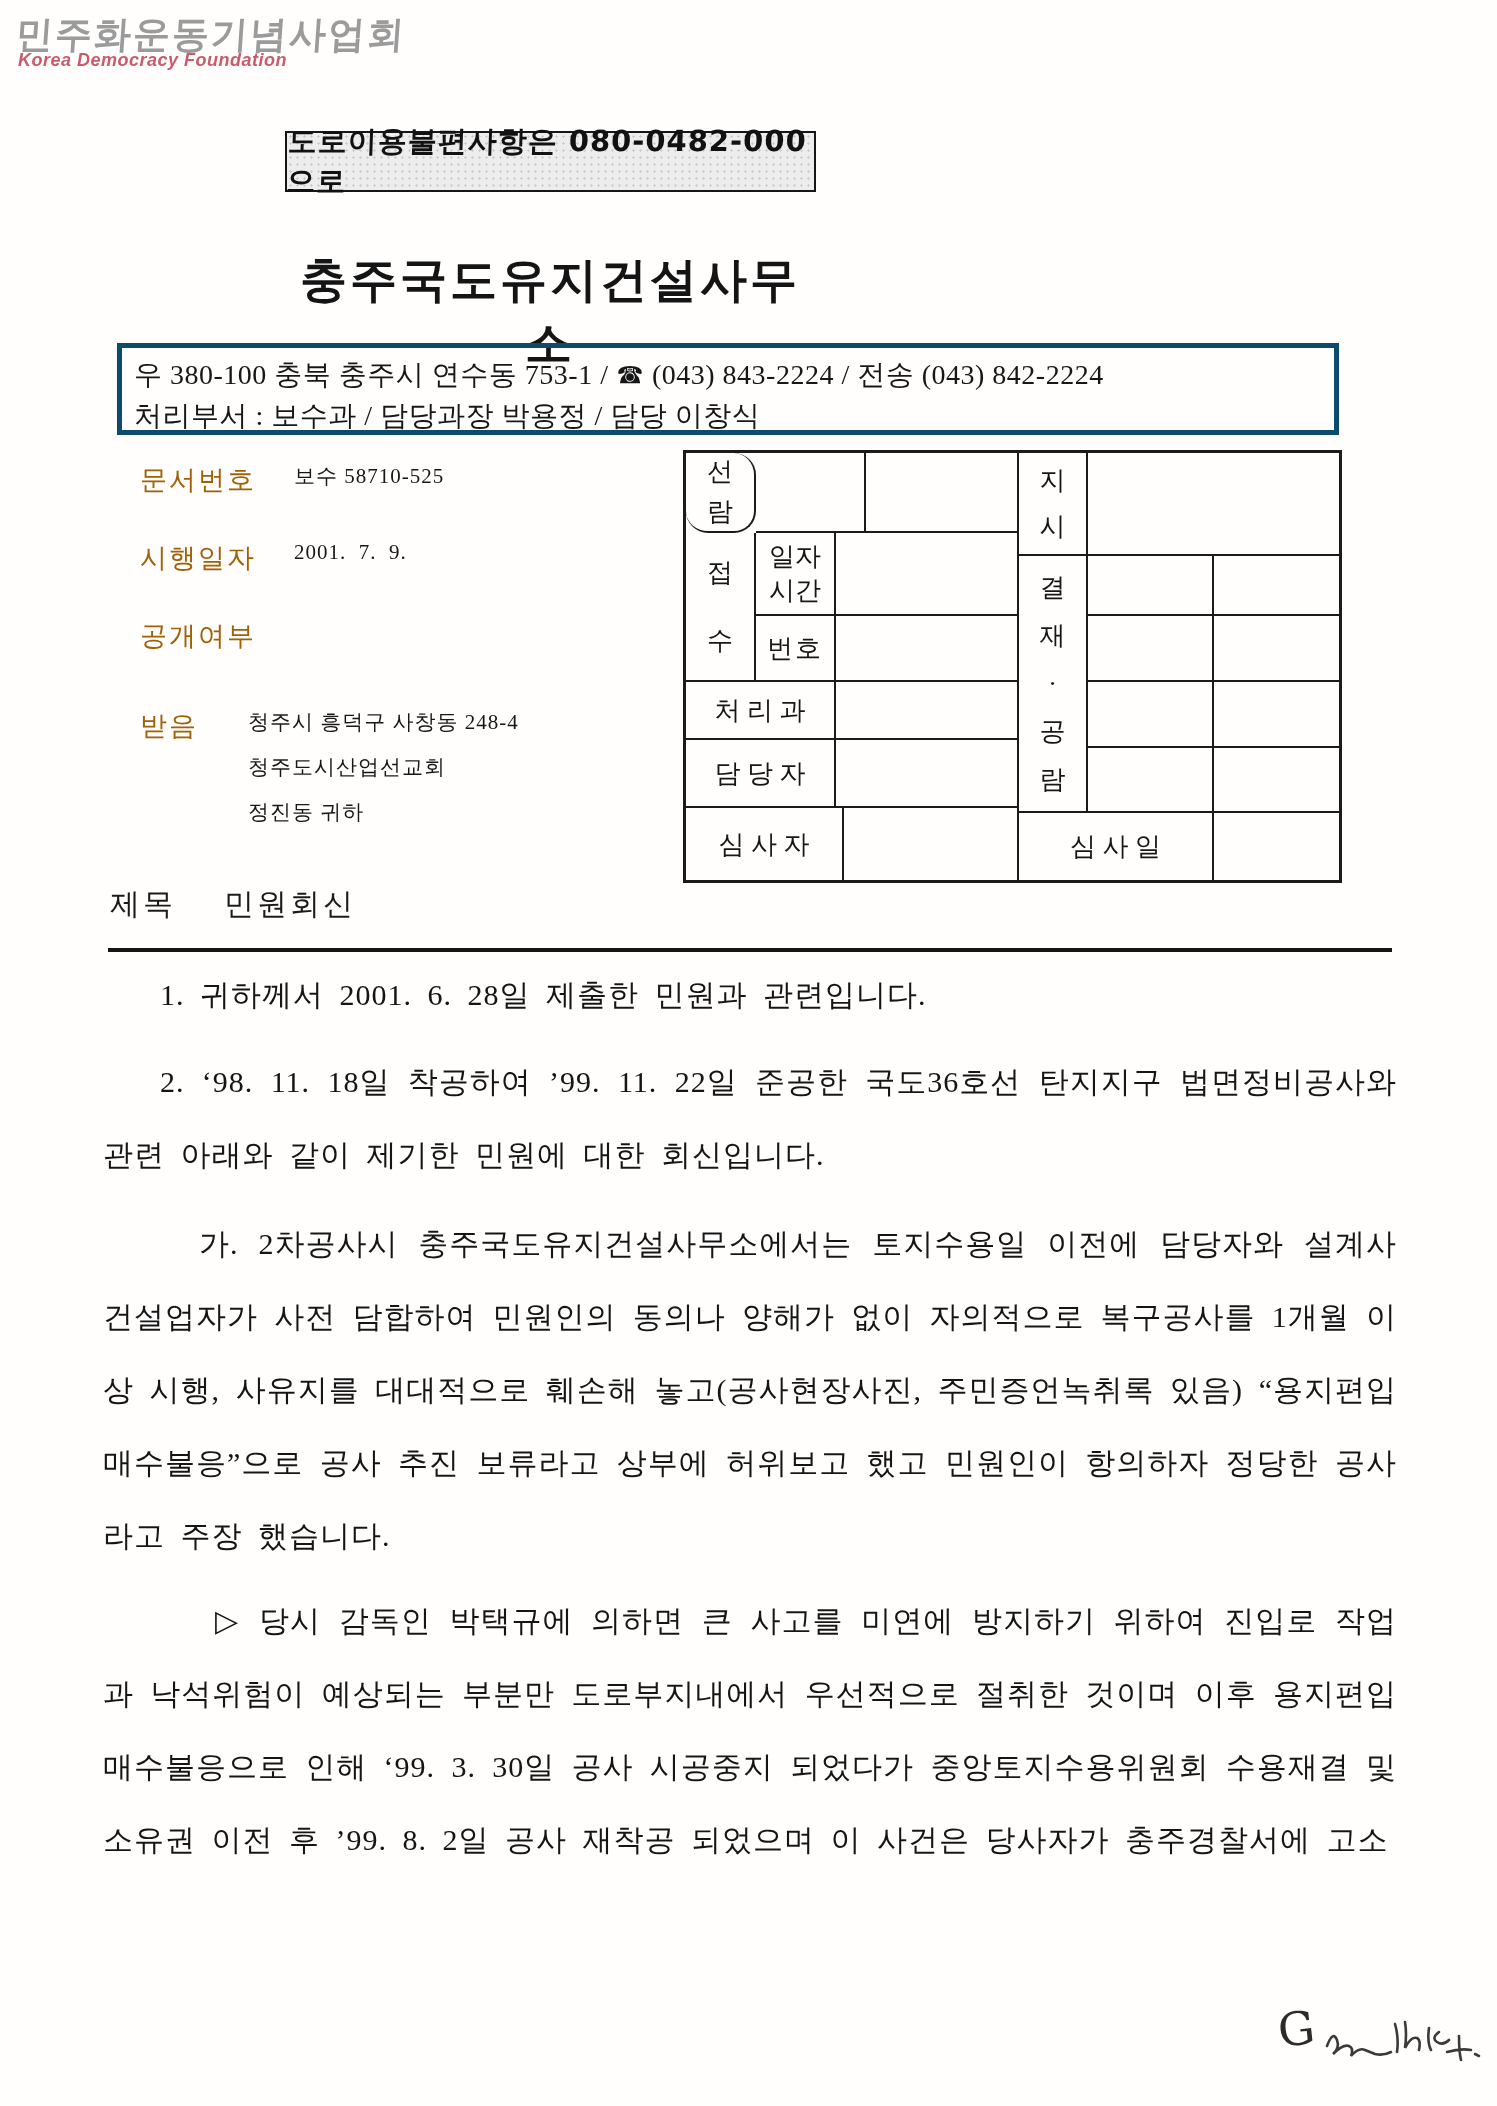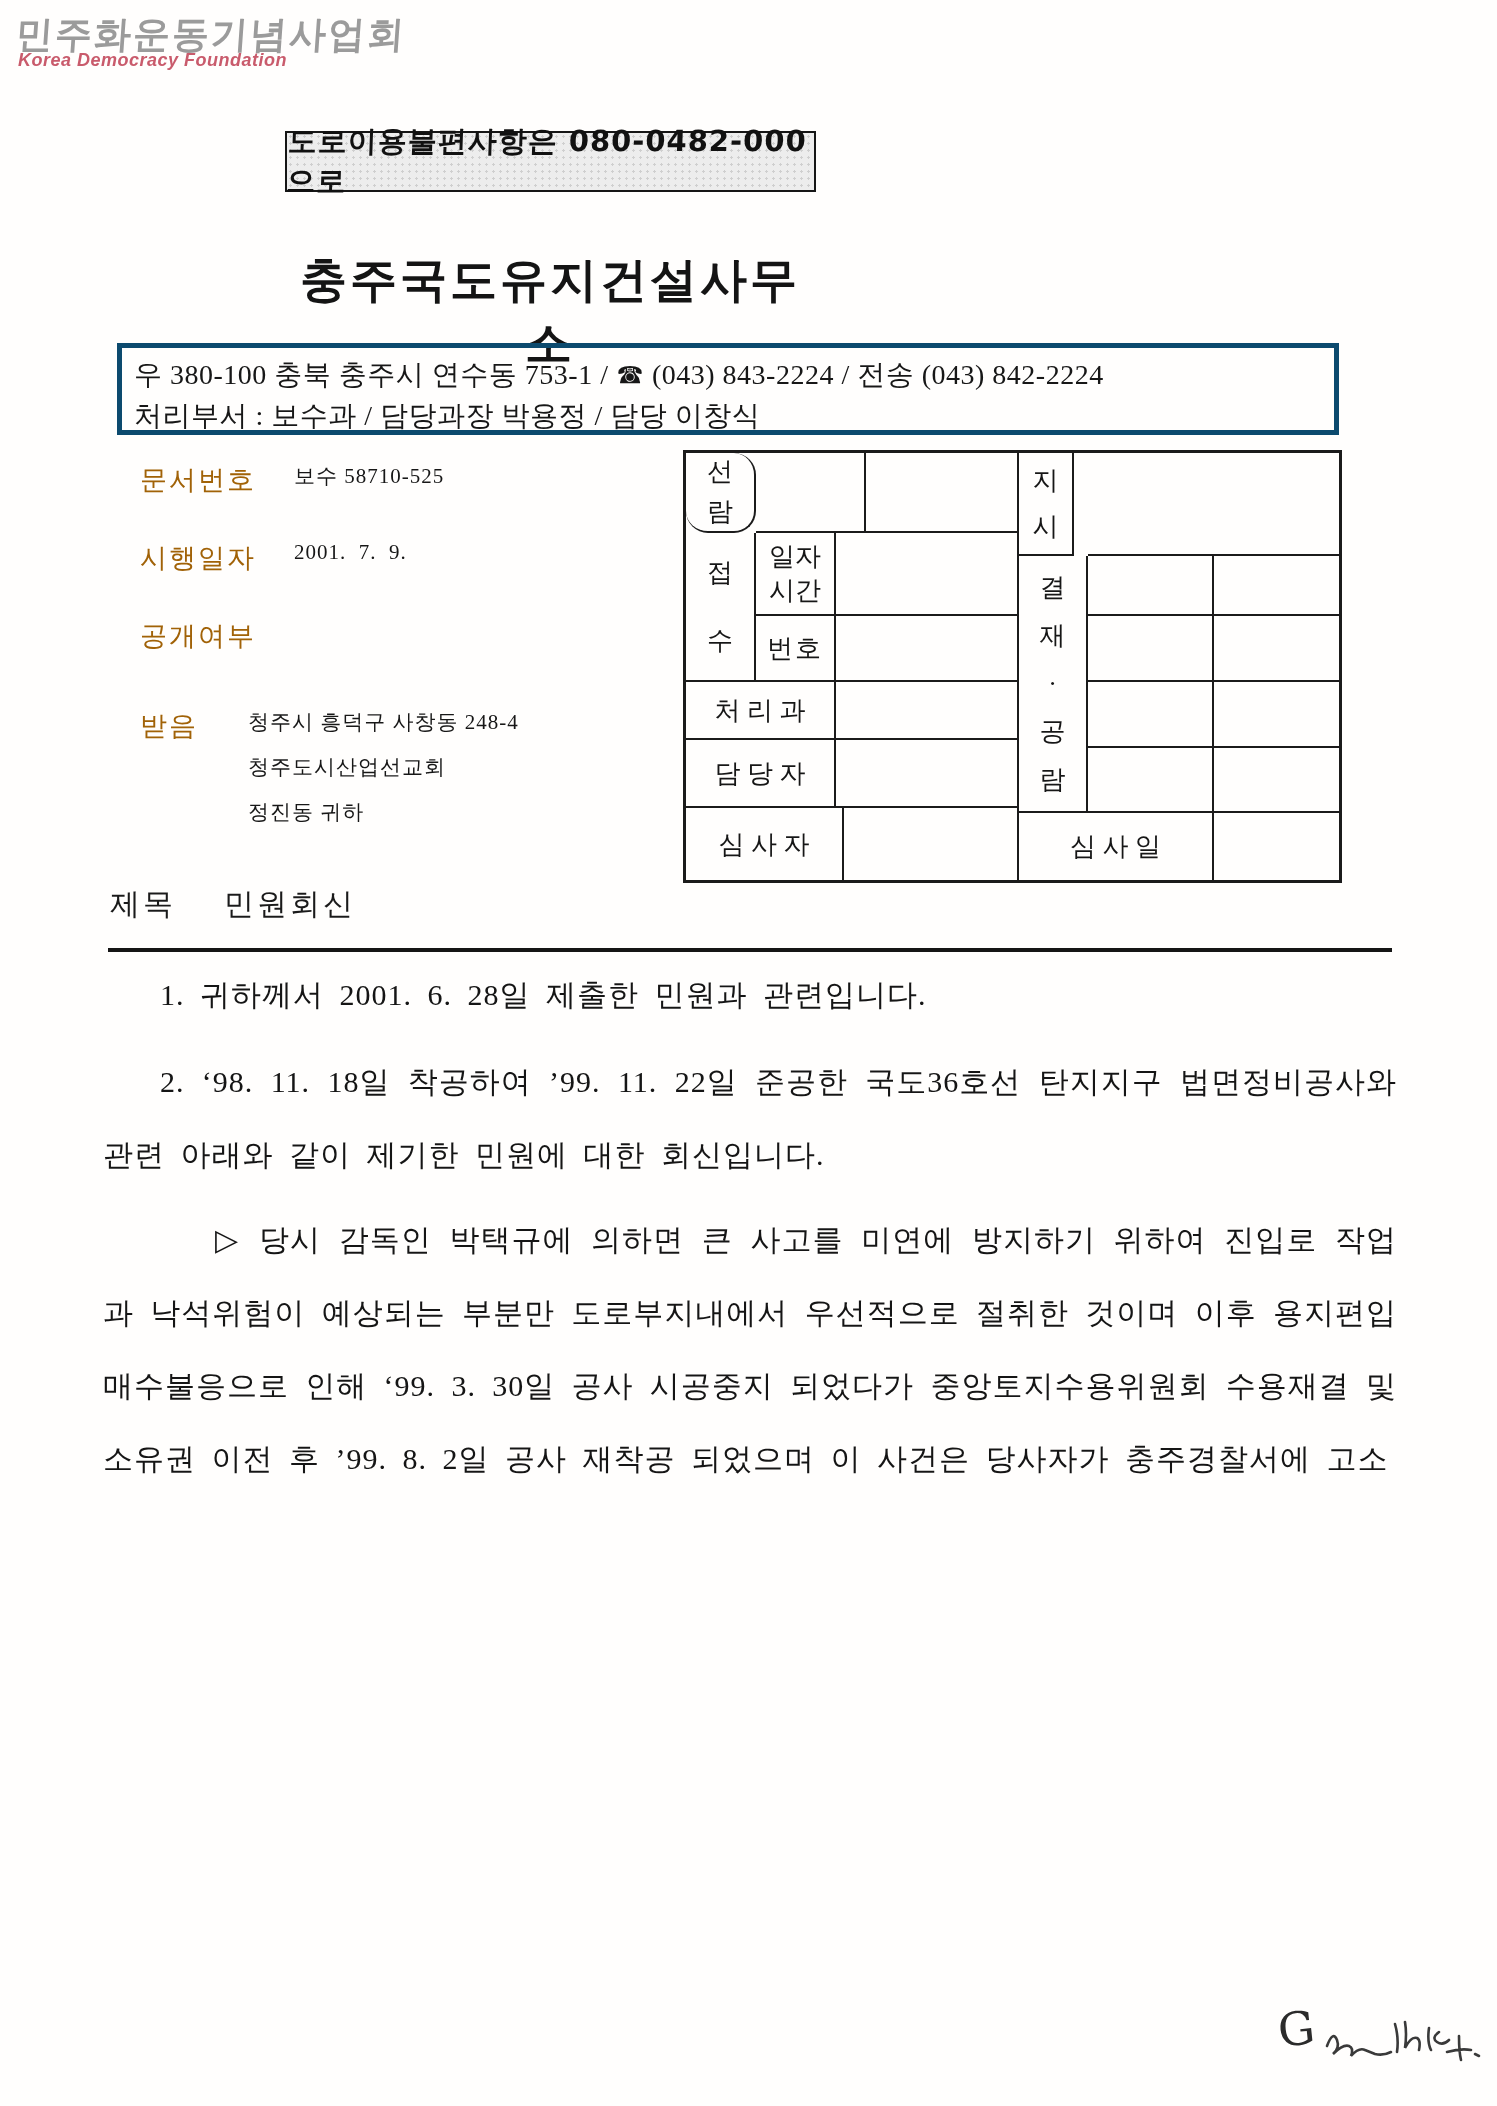--- a/index.html
+++ b/index.html
@@ -140,21 +140,21 @@
     <div class="cell b-r b-b" style="left:0;top:287px;width:150px;height:68px;">
       <span>담 당 자</span>
     </div>
     <div class="cell b-r b-b" style="left:150px;top:287px;width:183px;height:68px;"></div>
 
     <div class="cell b-r" style="left:0;top:355px;width:158px;height:72px;">
       <span>심 사 자</span>
     </div>
     <div class="cell b-r" style="left:150px;top:355px;width:183px;height:72px;"></div>
 
-    <div class="cell b-r b-b" style="left:333px;top:0;width:55px;height:103px;">
+    <div class="cell b-r b-b" style="left:333px;top:0;width:69px;height:103px;">
       <span class="vstack lh-jisi">지시</span>
     </div>
     <div class="cell b-b" style="left:402px;top:0;width:251px;height:103px;"></div>
 
     <div class="cell b-r b-b" style="left:333px;top:103px;width:69px;height:257px;">
       <span class="vstack lh-gyeol">결재·공람</span>
     </div>
     <div class="cell b-r b-b" style="left:402px;top:103px;width:126px;height:60px;"></div>
     <div class="cell b-b" style="left:528px;top:103px;width:125px;height:60px;"></div>
     <div class="cell b-r b-b" style="left:402px;top:163px;width:126px;height:66px;"></div>
@@ -170,20 +170,21 @@
     <div class="cell" style="left:528px;top:360px;width:125px;height:67px;"></div>
   </div>
 
   <div class="subject-label">제목</div>
   <div class="subject-value">민원회신</div>
   <div class="rule"></div>
 
   <div class="body-text">
     <p class="p1">1. 귀하께서 2001. 6. 28일 제출한 민원과 관련입니다.</p>
     <p class="p2">2. ‘98. 11. 18일 착공하여 ’99. 11. 22일 준공한 국도36호선 탄지지구 법면정비공사와 관련 아래와 같이 제기한 민원에 대한 회신입니다.</p>
+    <p class="p3">가. 2차공사시 충주국도유지건설사무소에서는 토지수용일 이전에 담당자와 설계사 건설업자가 사전 담합하여 민원인의 동의나 양해가 없이 자의적으로 복구공사를 1개월 이상 시행, 사유지를 대대적으로 훼손해 놓고(공사현장사진, 주민증언녹취록 있음) “용지편입매수불응”으로 공사 추진 보류라고 상부에 허위보고 했고 민원인이 항의하자 정당한 공사라고 주장 했습니다.</p>
     <p class="p4">▷ 당시 감독인 박택규에 의하면 큰 사고를 미연에 방지하기 위하여 진입로 작업과 낙석위험이 예상되는 부분만 도로부지내에서 우선적으로 절취한 것이며 이후 용지편입매수불응으로 인해 ‘99. 3. 30일 공사 시공중지 되었다가 중앙토지수용위원회 수용재결 및 소유권 이전 후 ’99. 8. 2일 공사 재착공 되었으며 이 사건은 당사자가 충주경찰서에 고소</p>
   </div>
 
   <div class="hand">
     <span class="hand-g">G</span>
     <svg width="175" height="58" viewBox="0 0 175 58">
       <path d="M6,34 q6,-16 10,-6 q3,8 -4,14 q10,-10 16,-8 q5,2 2,10 q8,-9 14,-6 l10,4 q8,2 16,-2" fill="none" stroke="#3a3a3a" stroke-width="2.6" stroke-linecap="round"></path>
       <path d="M74,12 q4,14 2,28 m8,-30 q2,12 0,26 q6,-12 12,-10 q4,2 2,12 m10,-22 q-2,14 2,22 m8,-18 q-8,6 -2,10 q6,4 12,-2" fill="none" stroke="#3a3a3a" stroke-width="2.6" stroke-linecap="round"></path>
       <path d="M126,40 q14,-4 24,-2 m-12,-14 q0,16 2,24 m14,-6 l4,2" fill="none" stroke="#3a3a3a" stroke-width="2.6" stroke-linecap="round"></path>
     </svg>

